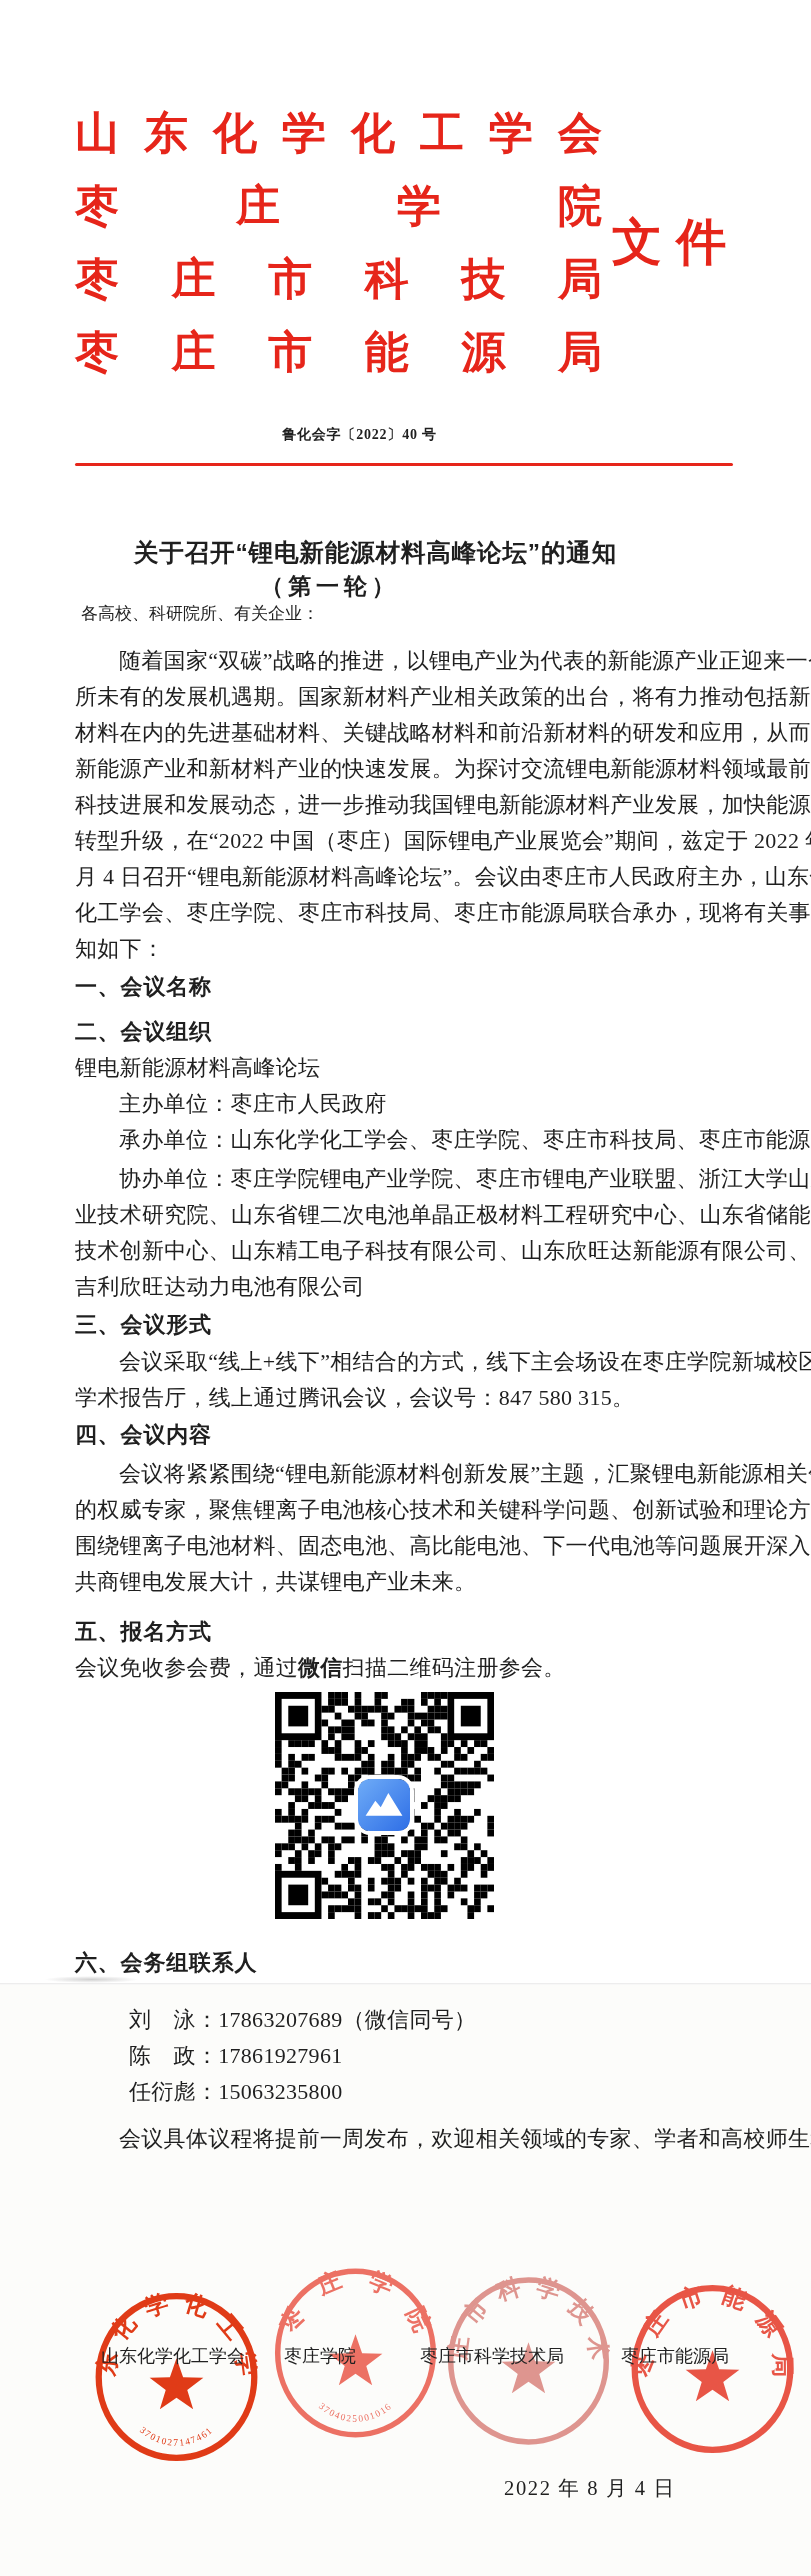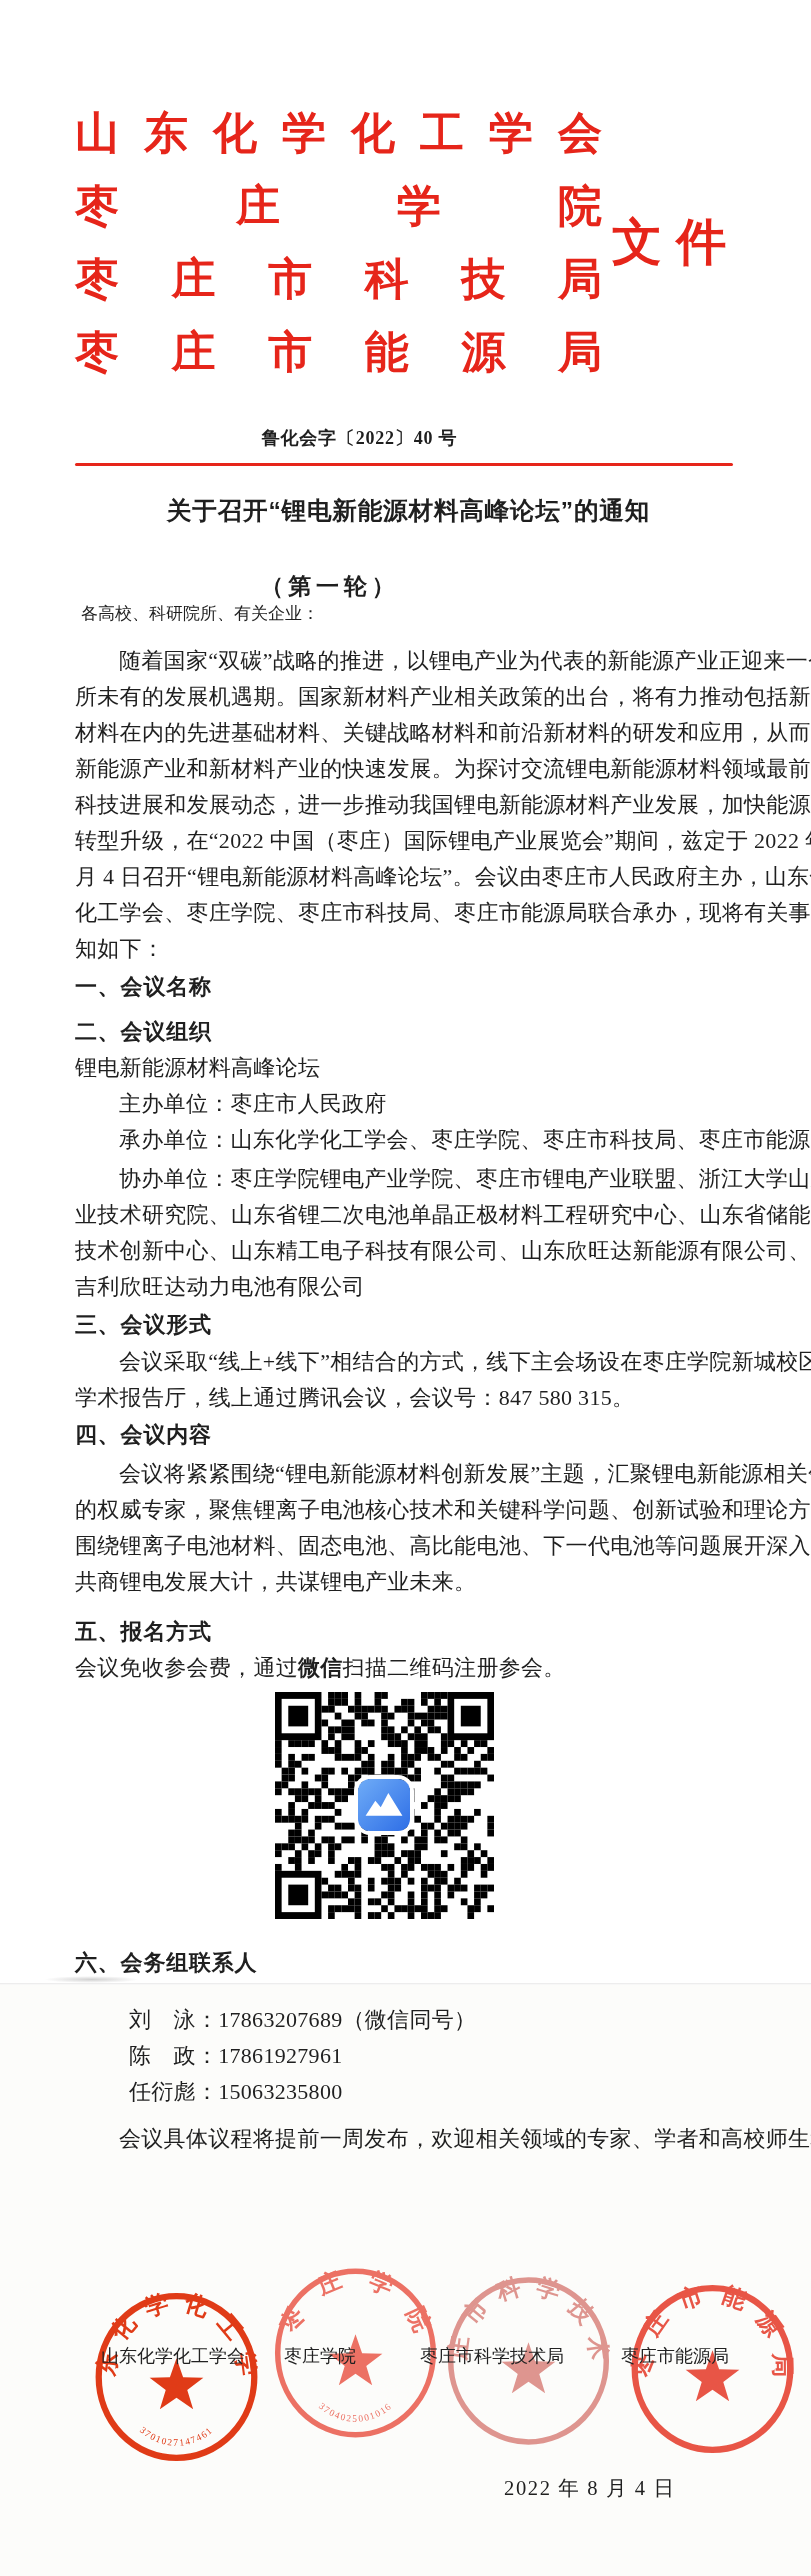--- a/index.html
+++ b/index.html
@@ -17,27 +17,27 @@
   
   .org-block{position:absolute;left:75px;top:97px;width:527px;}
   .org-line{
     height:73px;line-height:73px;font-size:44px;font-weight:700;color:var(--red,#e6251a);
     text-align:justify;text-align-last:justify;text-justify:inter-character;
     font-family:"Liberation Serif","DejaVu Serif",serif;
   }
   .doc-word{position:absolute;left:612px;top:215px;font-size:50px;line-height:55px;
     font-weight:700;color:var(--red,#e6251a);letter-spacing:14.3px;white-space:nowrap;}
   .doc-no{position:absolute;left:0;top:426px;width:719px;text-align:center;
-    font-size:18px;font-weight:700;letter-spacing:0.8px;}
+    font-size:14px;font-weight:700;letter-spacing:0.8px;}
   .red-rule{position:absolute;left:75px;top:463px;width:658px;height:3.2px;
     background:var(--red,#e6251a);border-radius:1.6px;}
 
   
-  .title{position:absolute;left:0;top:494px;width:751px;text-align:center;margin:0;
-    font-size:24.6px;font-weight:700;font-family:"Liberation Sans","DejaVu Sans",sans-serif;letter-spacing:0.8px;padding-left:33px;}
+  .title{position:absolute;left:0;top:536px;width:751px;text-align:center;margin:0;
+    font-size:24.6px;font-weight:700;font-family:"Liberation Sans","DejaVu Sans",sans-serif;letter-spacing:0.8px;}
   .subtitle{position:absolute;left:0;top:571px;width:660px;text-align:center;
     font-size:23px;font-weight:700;font-family:"Liberation Sans","DejaVu Sans",sans-serif;letter-spacing:4.8px;}
   .salutation{position:absolute;left:81px;top:602px;font-size:17px;}
 
   
   .bodytext{position:absolute;left:75px;top:643px;width:667px;}
   .ln{height:36px;line-height:36px;font-size:22px;letter-spacing:0.3px;white-space:nowrap;}
   .ind{padding-left:44px;}
   .hd{font-family:"Liberation Sans","DejaVu Sans",sans-serif;font-weight:700;font-size:22px;letter-spacing:0.8px;}
   .contact{padding-left:54px;}

